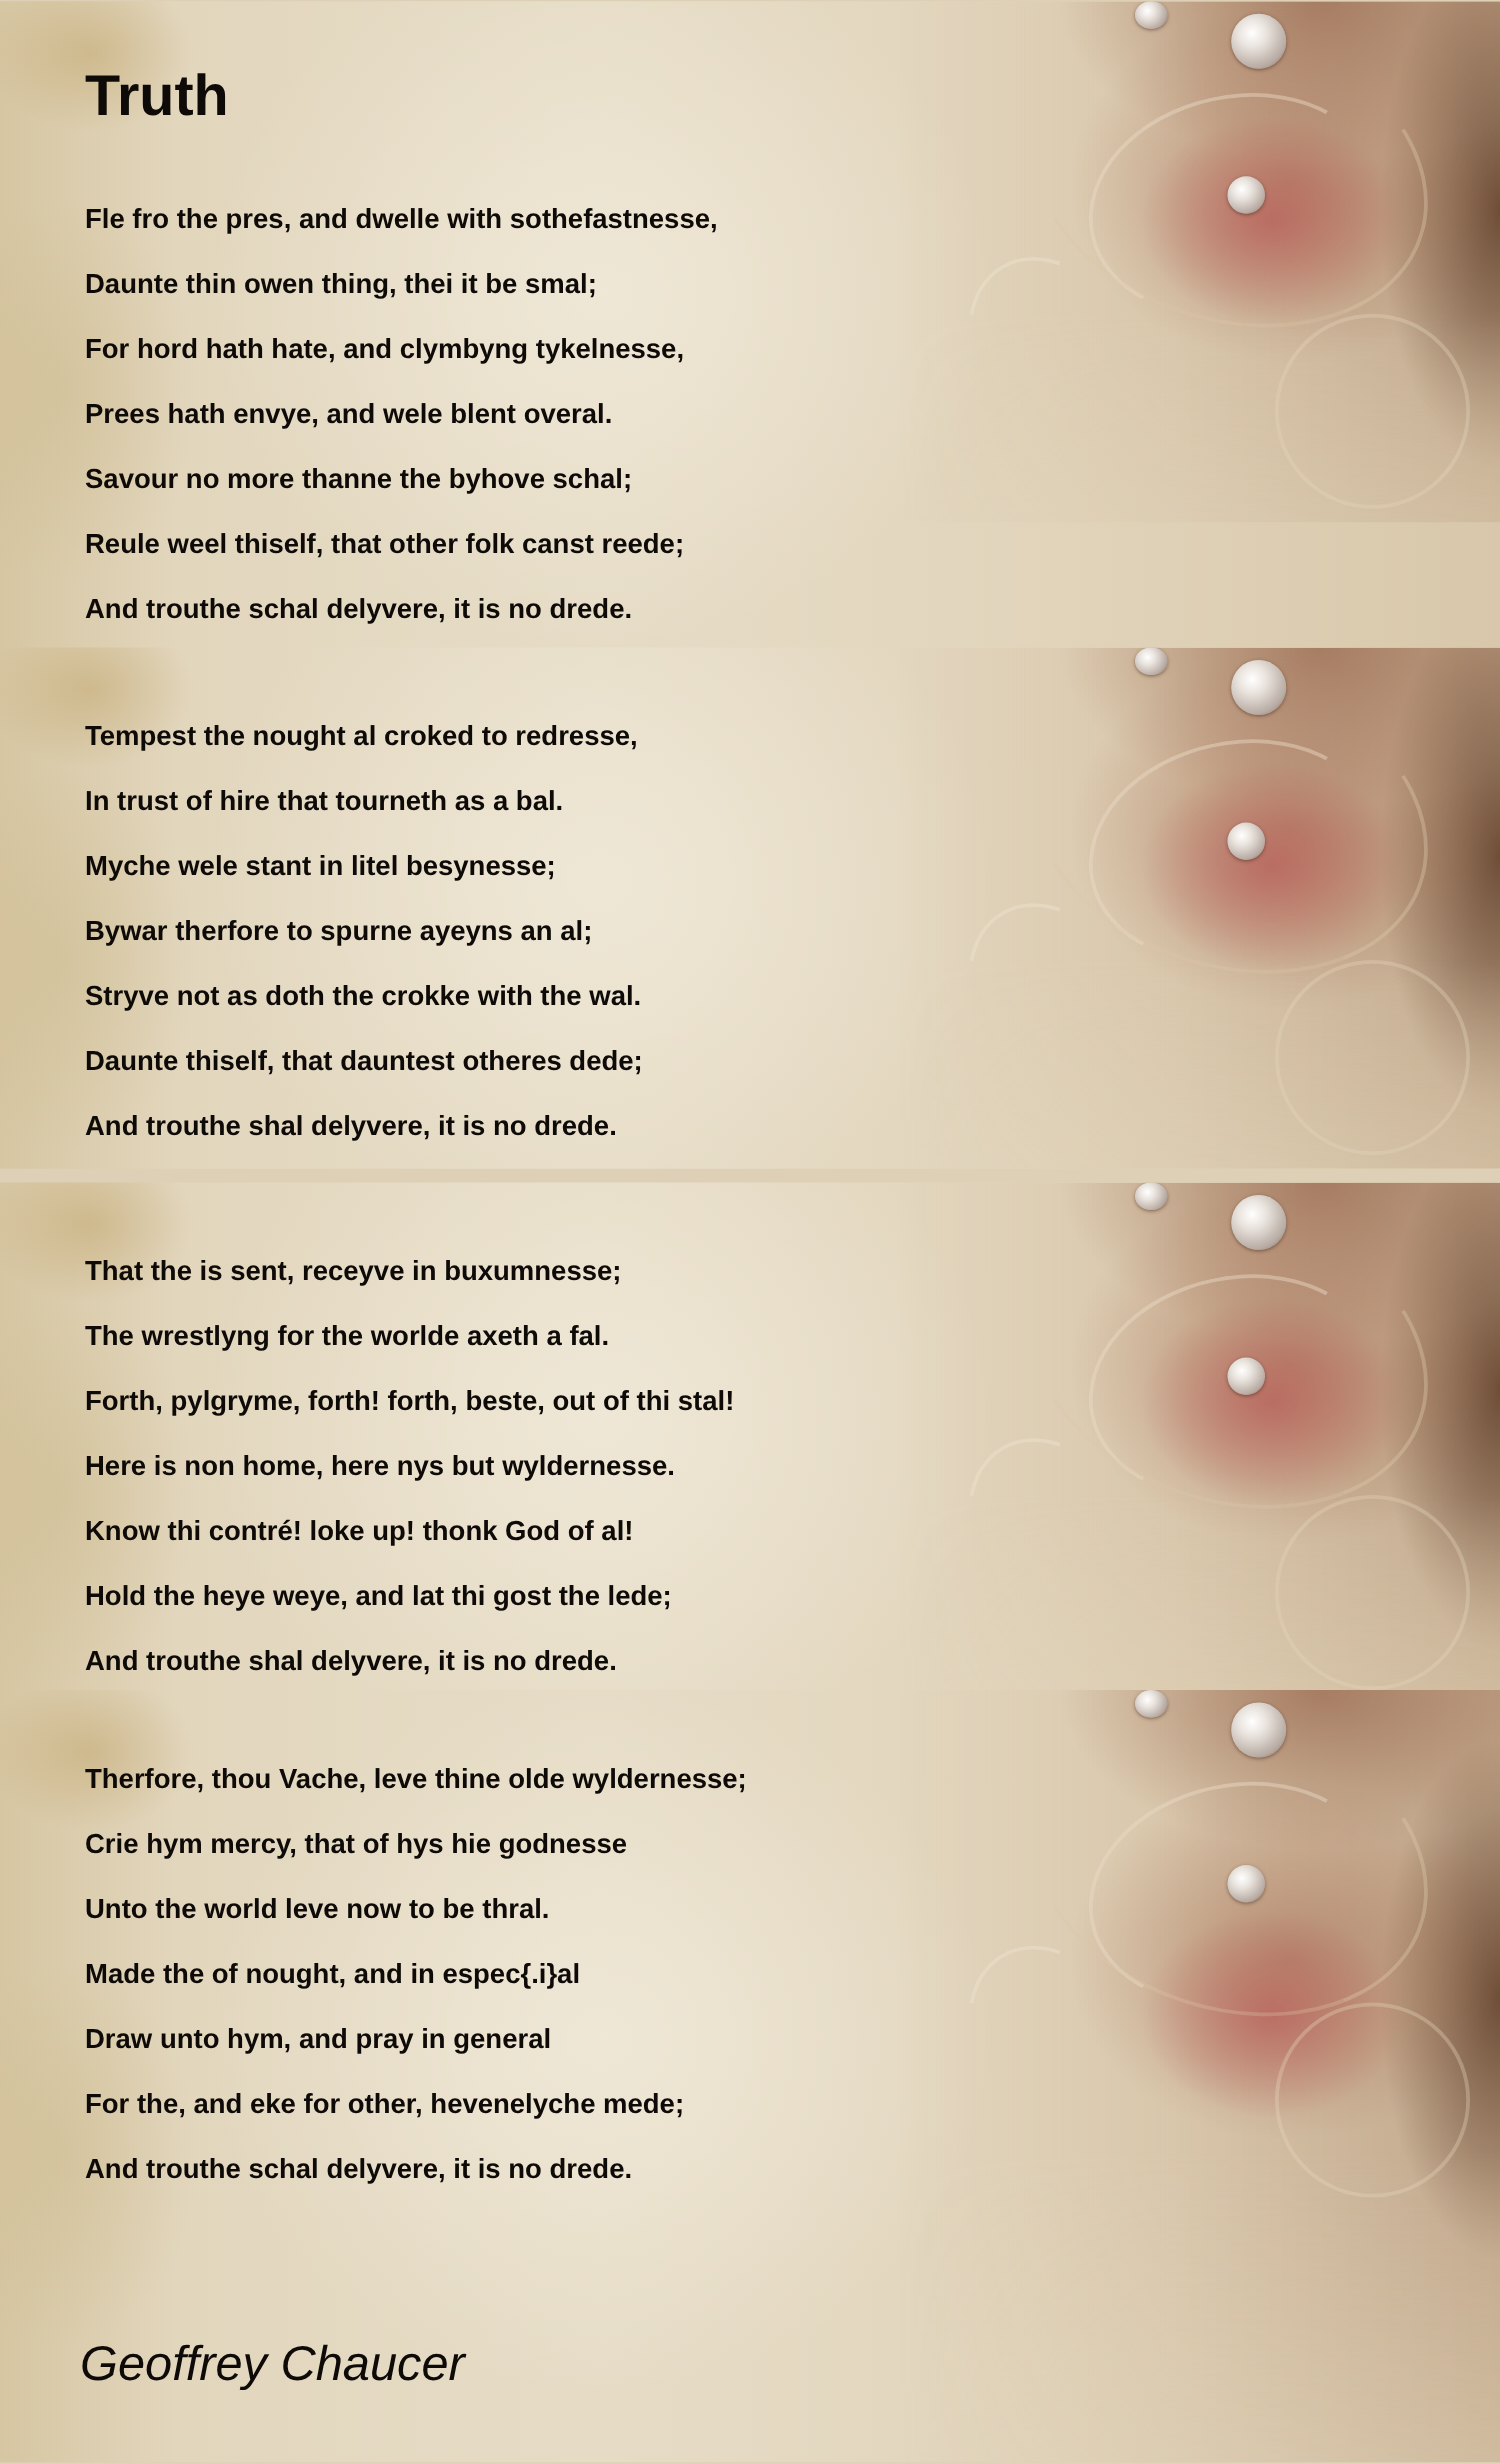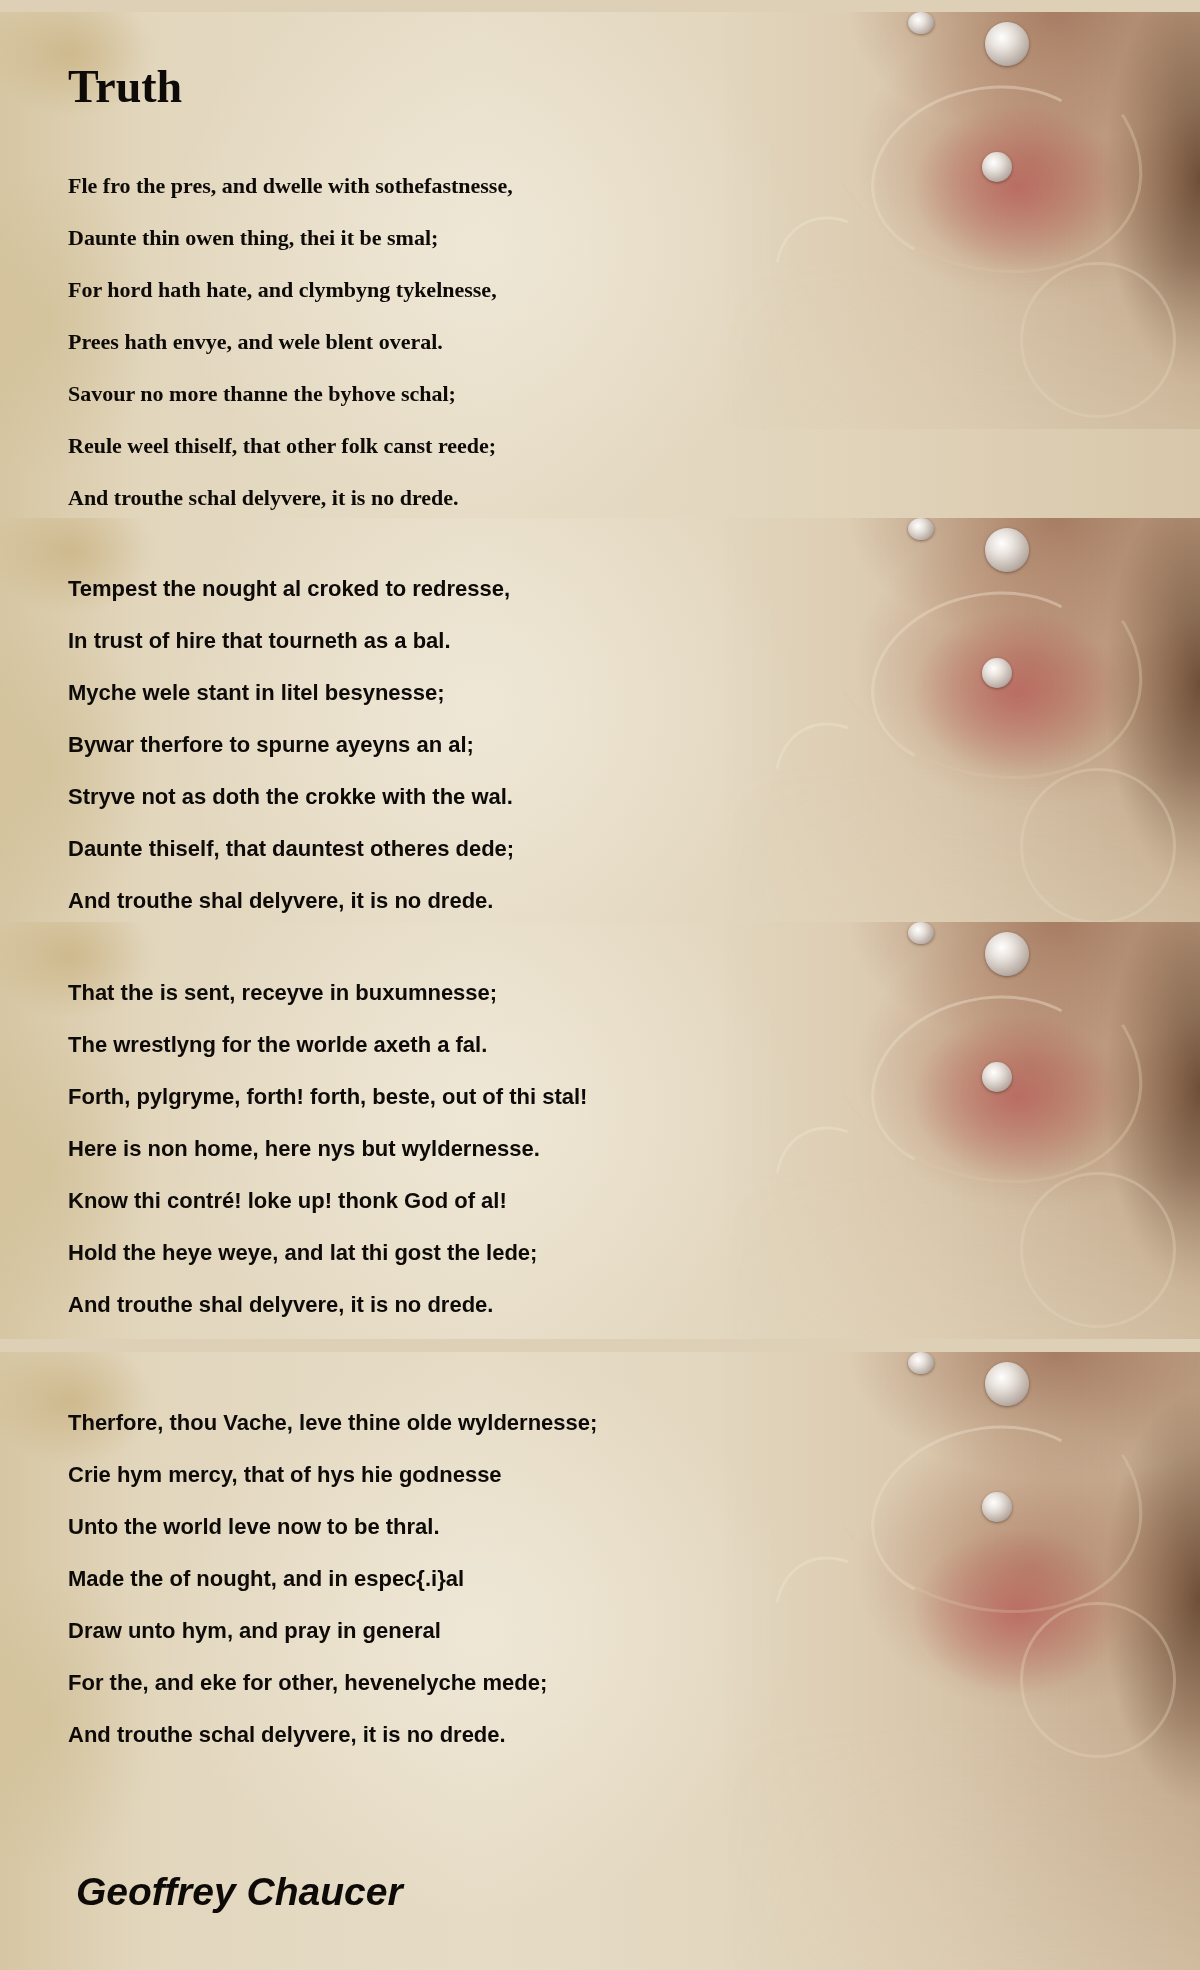--- a/index.html
+++ b/index.html
@@ -16,23 +16,23 @@
       position: absolute;
       left: 0;
       width: 1200px;
       overflow: hidden;
       background:
         radial-gradient(ellipse 120px 90px at 6% 8%, rgba(190,160,100,0.45), rgba(190,160,100,0) 70%),
         radial-gradient(ellipse 160px 220px at 4% 60%, rgba(200,180,130,0.35), rgba(200,180,130,0) 70%),
         radial-gradient(ellipse 420px 380px at 40% 45%, rgba(242,235,220,0.75), rgba(242,235,220,0) 75%),
         linear-gradient(90deg, #d6c6a2 0%, #e2d6bd 12%, #e6dcc6 40%, #e1d4bb 70%, #d8c7aa 100%);
     }
-    .panel.p1 { top: 12px; height: 518px; font-family: Liberation Serif, serif; }
+    .panel.p1 { top: 1px; height: 518px; }
     .panel.p2 { top: 518px; height: 417px; }
-    .panel.p3 { top: 922px; height: 417px; }
+    .panel.p3 { top: 946px; height: 417px; }
     .panel.p4 { top: 1352px; height: 618px; }
 
     
     .rose {
       position: absolute;
       right: 0;
       top: 0;
       width: 480px;
       height: 417px;
       pointer-events: none;
@@ -88,27 +88,27 @@
       font-size: 22px;
       font-weight: bold;
       line-height: 52px;
       height: 52px;
       white-space: nowrap;
     }
     .p1 .stanza { top: 148px; }
     .p2 .stanza, .p3 .stanza, .p4 .stanza { top: 45px; }
     .author {
       position: absolute;
-      left: 76px;
+      left: 64px;
       top: 518px;
       margin: 0;
       font-size: 39px;
       line-height: 44px;
       font-style: italic;
-      font-weight: bold;
+      font-weight: normal;
       white-space: nowrap;
     }
   </style>
 </head>
 <body>
 
 <section class="panel p1">
   <div class="rose">
     <div class="bg"></div>
     <div class="petal a"></div>

